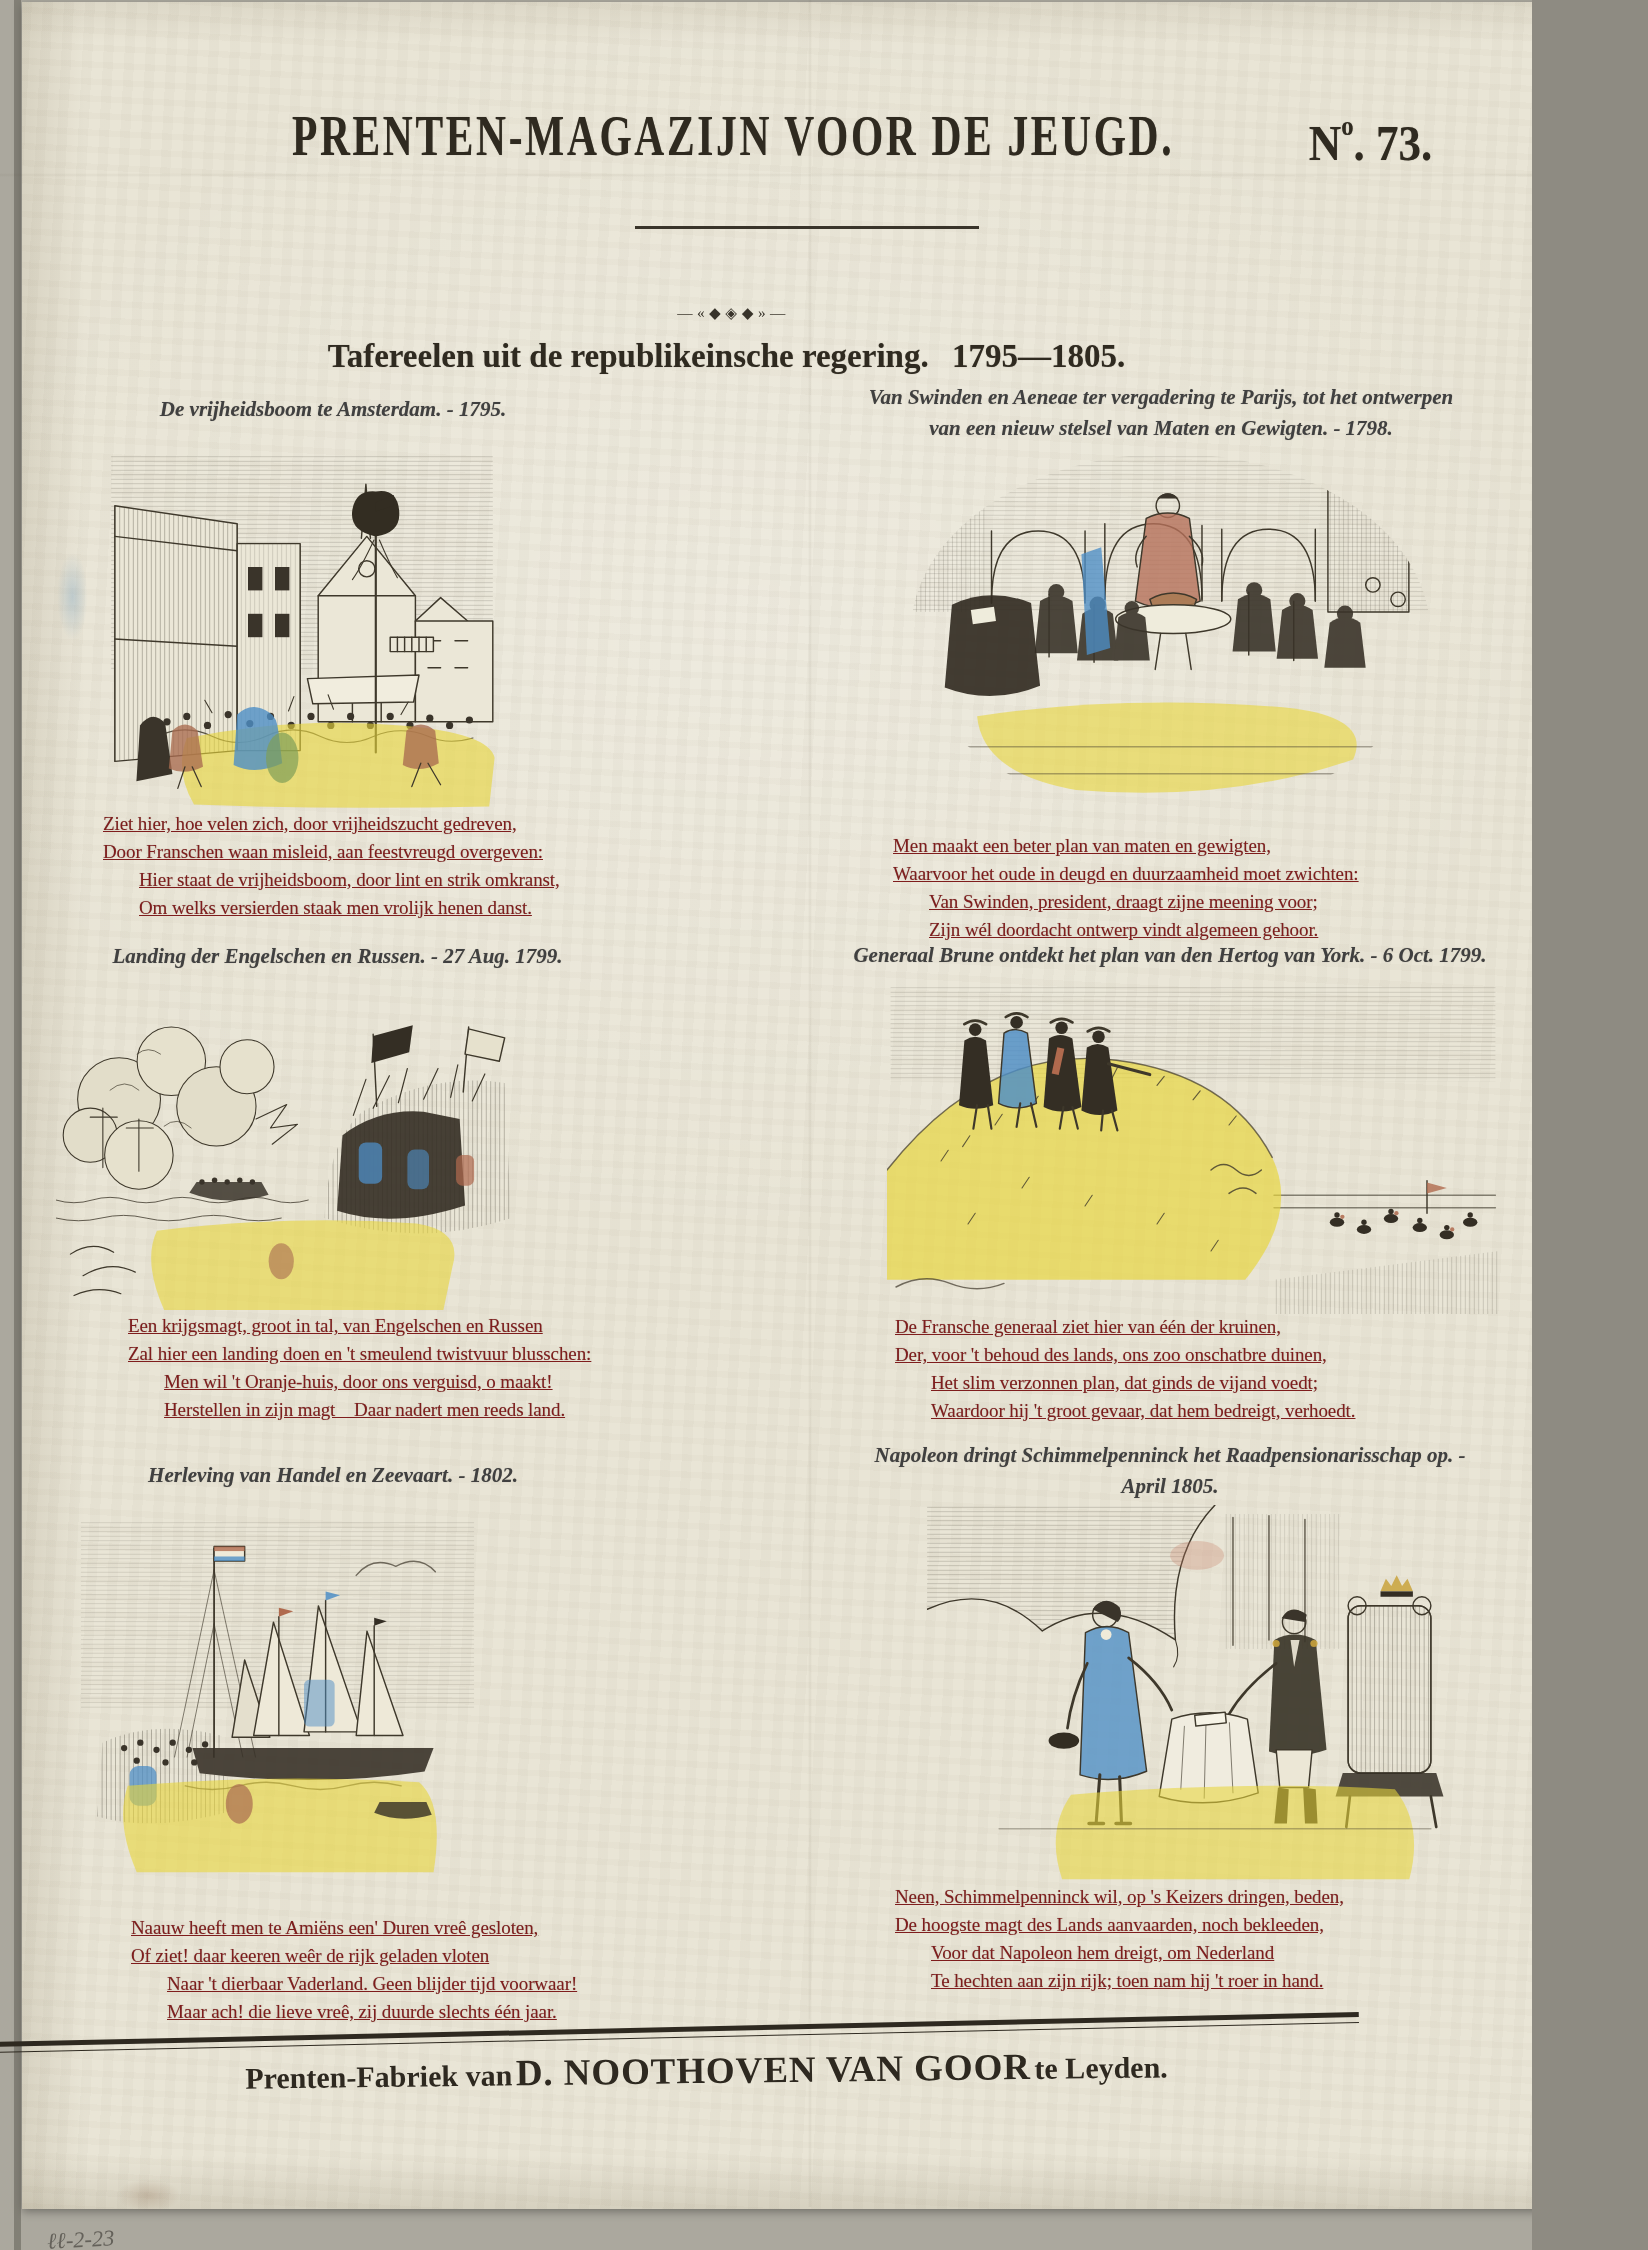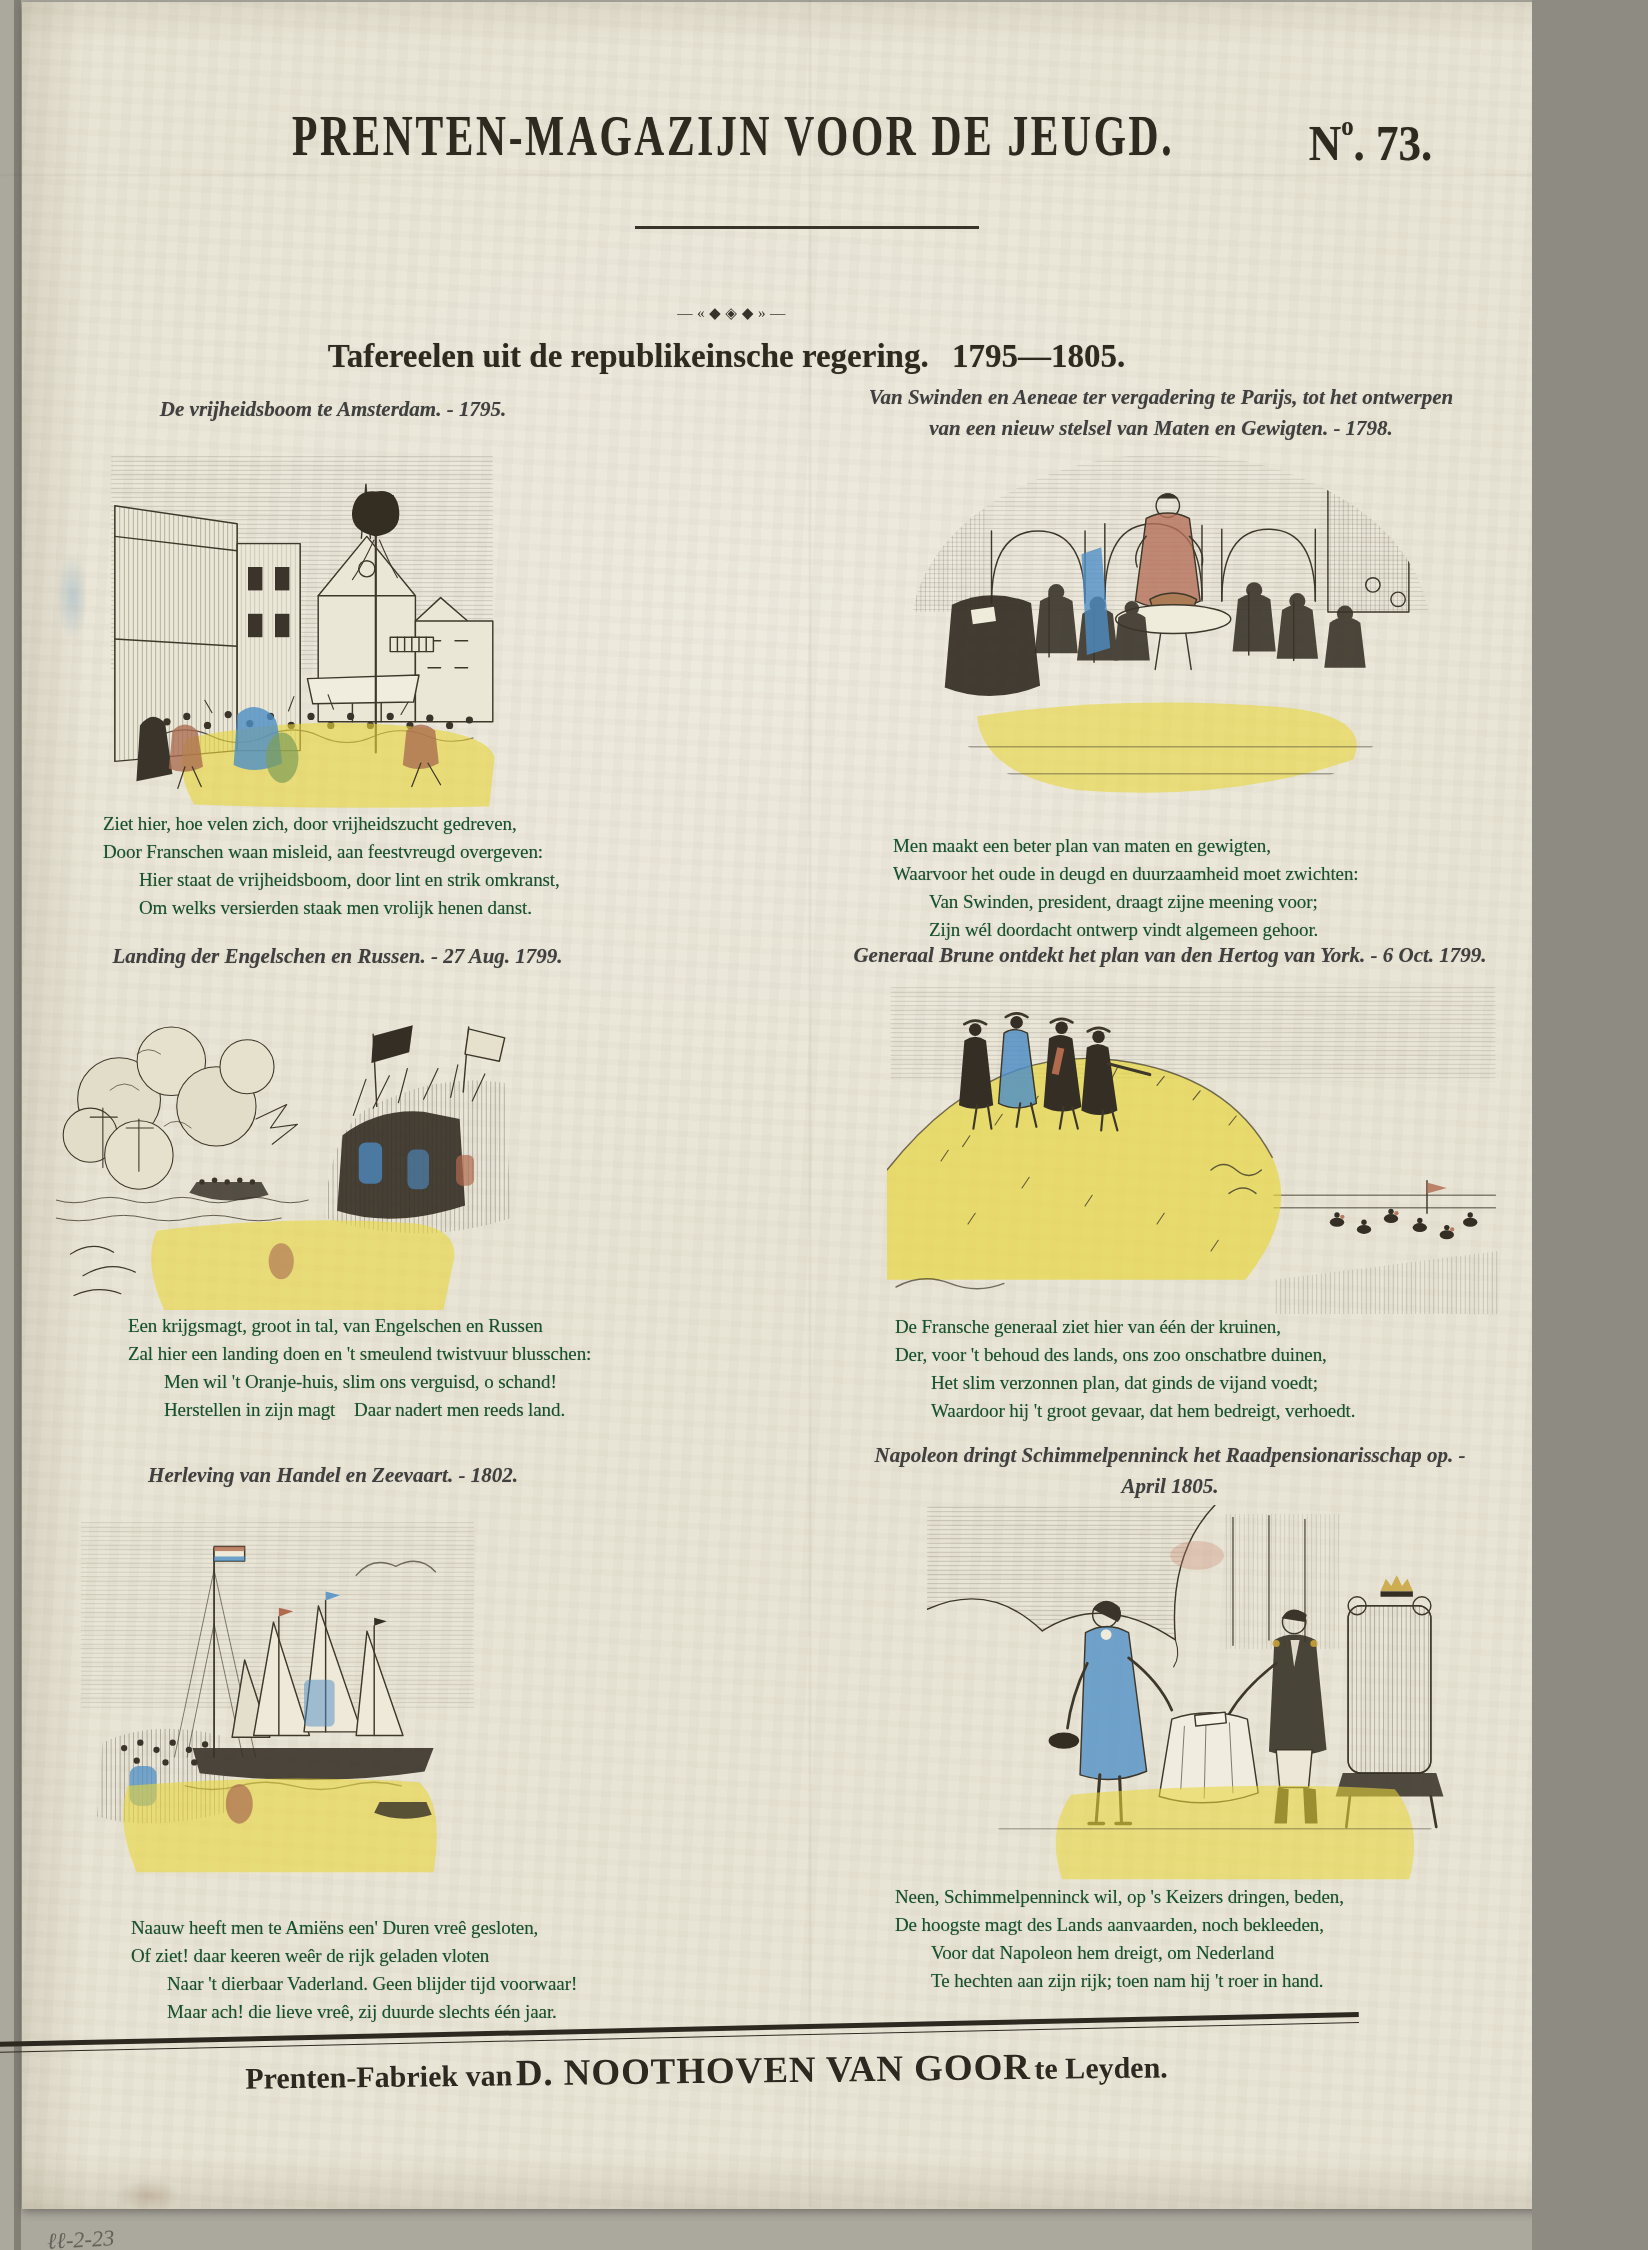--- a/index.html
+++ b/index.html
@@ -49,22 +49,22 @@
   .series{left:0;top:338px;width:1453px;text-align:center;font-weight:bold;font-size:33px;}
   .series .dates{margin-left:23.4px;}
 
   .panel{position:absolute;}
   .caption{position:absolute;left:0;right:0;text-align:center;
         font-style:italic;font-weight:bold;font-size:21px;line-height:31px;color:#404040;
         text-shadow:0 0 0.9px rgba(70,60,45,.35);}
   .art{position:absolute;margin:0;}
   .art svg{display:block;}
   .ink{stroke:#3e382b;fill:none;stroke-width:1.6;stroke-linecap:round;stroke-linejoin:round;}
-  .verse{position:absolute;font-size:19px;line-height:28px;color:#14532d;white-space:nowrap;
-        letter-spacing:-0.1px;text-shadow:0 0 0.9px rgba(60,52,38,.4);}
+  .verse{position:absolute;font-size:19px;line-height:28px;color:#7f1d1d;white-space:nowrap;
+        letter-spacing:-0.1px;text-shadow:0 0 0.9px rgba(60,52,38,.4);text-decoration:underline;}
   .verse div:nth-child(3),.verse div:nth-child(4){padding-left:36px;}
 
   .p1{left:63px;top:394px;width:540px;height:522px;}
   .p1 .art{left:41px;top:56px;}   .p1 .verse{left:40px;top:416px;}
   .p2{left:837px;top:382px;width:648px;height:554px;}
   .p2 .art{left:68px;top:68px;}   .p2 .verse{left:56px;top:450px;}
   .p3{left:54px;top:941px;width:567px;height:473px;}
   .p3 .art{left:1.8px;top:50px;}    .p3 .verse{left:74px;top:371px;}
   .p4{left:837px;top:940px;width:666px;height:477px;}
   .p4 .art{left:50px;top:41px;}   .p4 .verse{left:58px;top:373px;}
@@ -292,21 +292,21 @@
           <rect x="444" y="182" width="20" height="34" rx="7" fill="#b06a4e" stroke="none" opacity=".7"></rect>
           <path d="M112 266 Q260 248 400 258 Q452 266 440 306 L430 354 H120 Q96 300 112 266 Z" fill="#e7d53b" stroke="none" opacity=".6"></path>
           <ellipse cx="250" cy="300" rx="14" ry="20" fill="#a96b50" stroke="none" opacity=".6"></ellipse>
           <path d="M16 292 q24 -16 48 -2 M30 316 q30 -18 58 -4 M20 338 q26 -12 52 -2" stroke-width="1.3"></path>
         </g>
       </svg>
     </figure>
     <div class="verse">
       <div>Een krijgsmagt, groot in tal, van Engelschen en Russen</div>
         <div>Zal hier een landing doen en 't smeulend twistvuur blusschen:</div>
-      <div>Men wil 't Oranje-huis, slim ons verguisd, o schand!</div>
+      <div>Men wil 't Oranje-huis, door ons verguisd, o maakt!</div>
         <div>Herstellen in zijn magt  Daar nadert men reeds land.</div>
     </div>
   </section>
 
   <section class="panel p4">
     <div class="caption">
       <div>Generaal Brune ontdekt het plan van den Hertog van York. - 6 Oct. 1799.</div>
     </div>
     <figure class="art">
       <svg width="612" height="333" viewBox="0 0 680 370">

